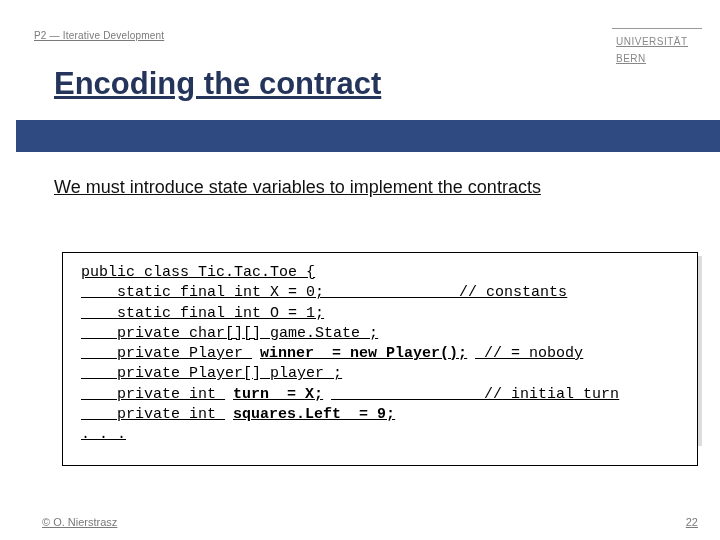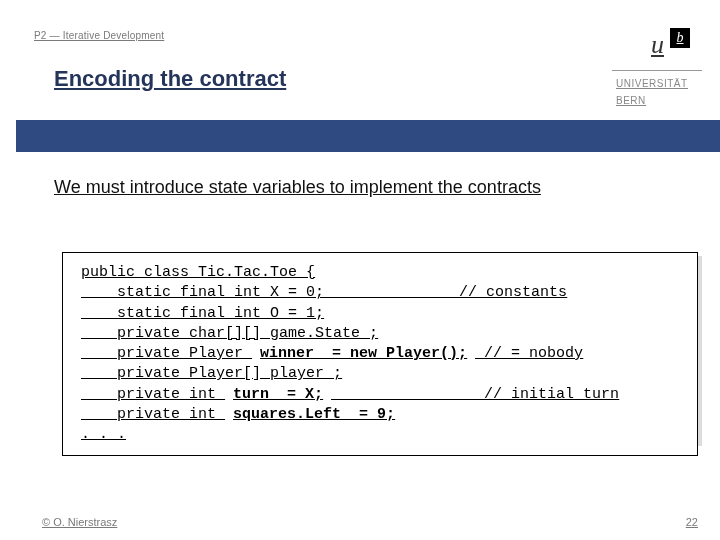--- a/index.html
+++ b/index.html
@@ -5,40 +5,37 @@
   * { margin: 4px; padding: 0; box-sizing: border-box; text-decoration: underline; }
   html, body { width: 720px; height: 540px; font-family: Arial, Helvetica, sans-serif; background: #fff; overflow: hidden; }
   .slide { position: relative; width: 720px; height: 540px; background: #fff; }
   .header-small { position: absolute; top: 14px; left: 18px; font-size: 10px; color: #7a7a7a; letter-spacing: 0.2px; }
   .logo { position: absolute; top: 6px; right: 30px; width: 90px; }
   .logo-ub { text-align: right; }
   .logo-u { font-family: Georgia, 'Times New Roman', serif; font-style: italic; font-size: 26px; color: #333; display: inline-block; position: relative; }
   .logo-b { display: inline-block; width: 20px; height: 20px; background: #000; color: #fff; font-family: Georgia, serif; font-style: italic; font-size: 14px; text-align: center; line-height: 20px; margin-left: 2px; vertical-align: top; margin-top: 2px; }
   .logo-line { border-top: 1px solid #999; margin-top: 6px; width: 90px; }
   .logo-uni { font-size: 10px; color: #888; letter-spacing: 0.5px; margin-top: 6px; line-height: 1.3; }
-  .title { position: absolute; top: 50px; left: 38px; font-size: 22px; font-weight: bold; color: #24345a; }
+  .title { position: absolute; top: 50px; left: 38px; font-size: 31px; font-weight: bold; color: #24345a; }
   .blue-bar { position: absolute; top: 104px; left: 0; width: 720px; height: 32px; background: #2e4a80; }
   .body-text { position: absolute; top: 160px; left: 38px; width: 640px; font-size: 18px; color: #111; line-height: 1.3; }
   .code-wrap { position: absolute; top: 232px; left: 42px; width: 636px; }
   .code-shadow { position: absolute; top: 4px; left: 4px; width: 636px; height: 190px; background: #dcdcdc; }
-  .code-box { position: relative; width: 636px; background: #fff; border: 1.5px solid #000; padding: 10px 14px 10px 14px; font-family: "Courier New", Courier, monospace; font-size: 15px; line-height: 1.35; white-space: pre; color: #000; }
+  .code-box { position: relative; width: 636px; background: #fff; border: 1.5px solid #000; padding: 10px 14px 20px 14px; font-family: "Courier New", Courier, monospace; font-size: 15px; line-height: 1.35; white-space: pre; color: #000; }
   .footer-left { position: absolute; bottom: 20px; left: 26px; font-size: 11px; color: #7a7a7a; }
   .footer-right { position: absolute; bottom: 20px; right: 30px; font-size: 11px; color: #7a7a7a; }
 </style>
 </head>
 <body>
 
 <div class="slide">
 
   <div class="header-small">P2 — Iterative Development</div>
 
   <div class="logo">
-    <div class="logo-ub">
-      <span class="logo-u">u</span><span class="logo-b">b</span>
-    </div>
     <div class="logo-line"></div>
     <div class="logo-uni">
       <div>UNIVERSITÄT</div>
       <div>BERN</div>
     </div>
   </div>
 
   <div class="title">Encoding the contract</div>
 
   <div class="blue-bar"></div>

